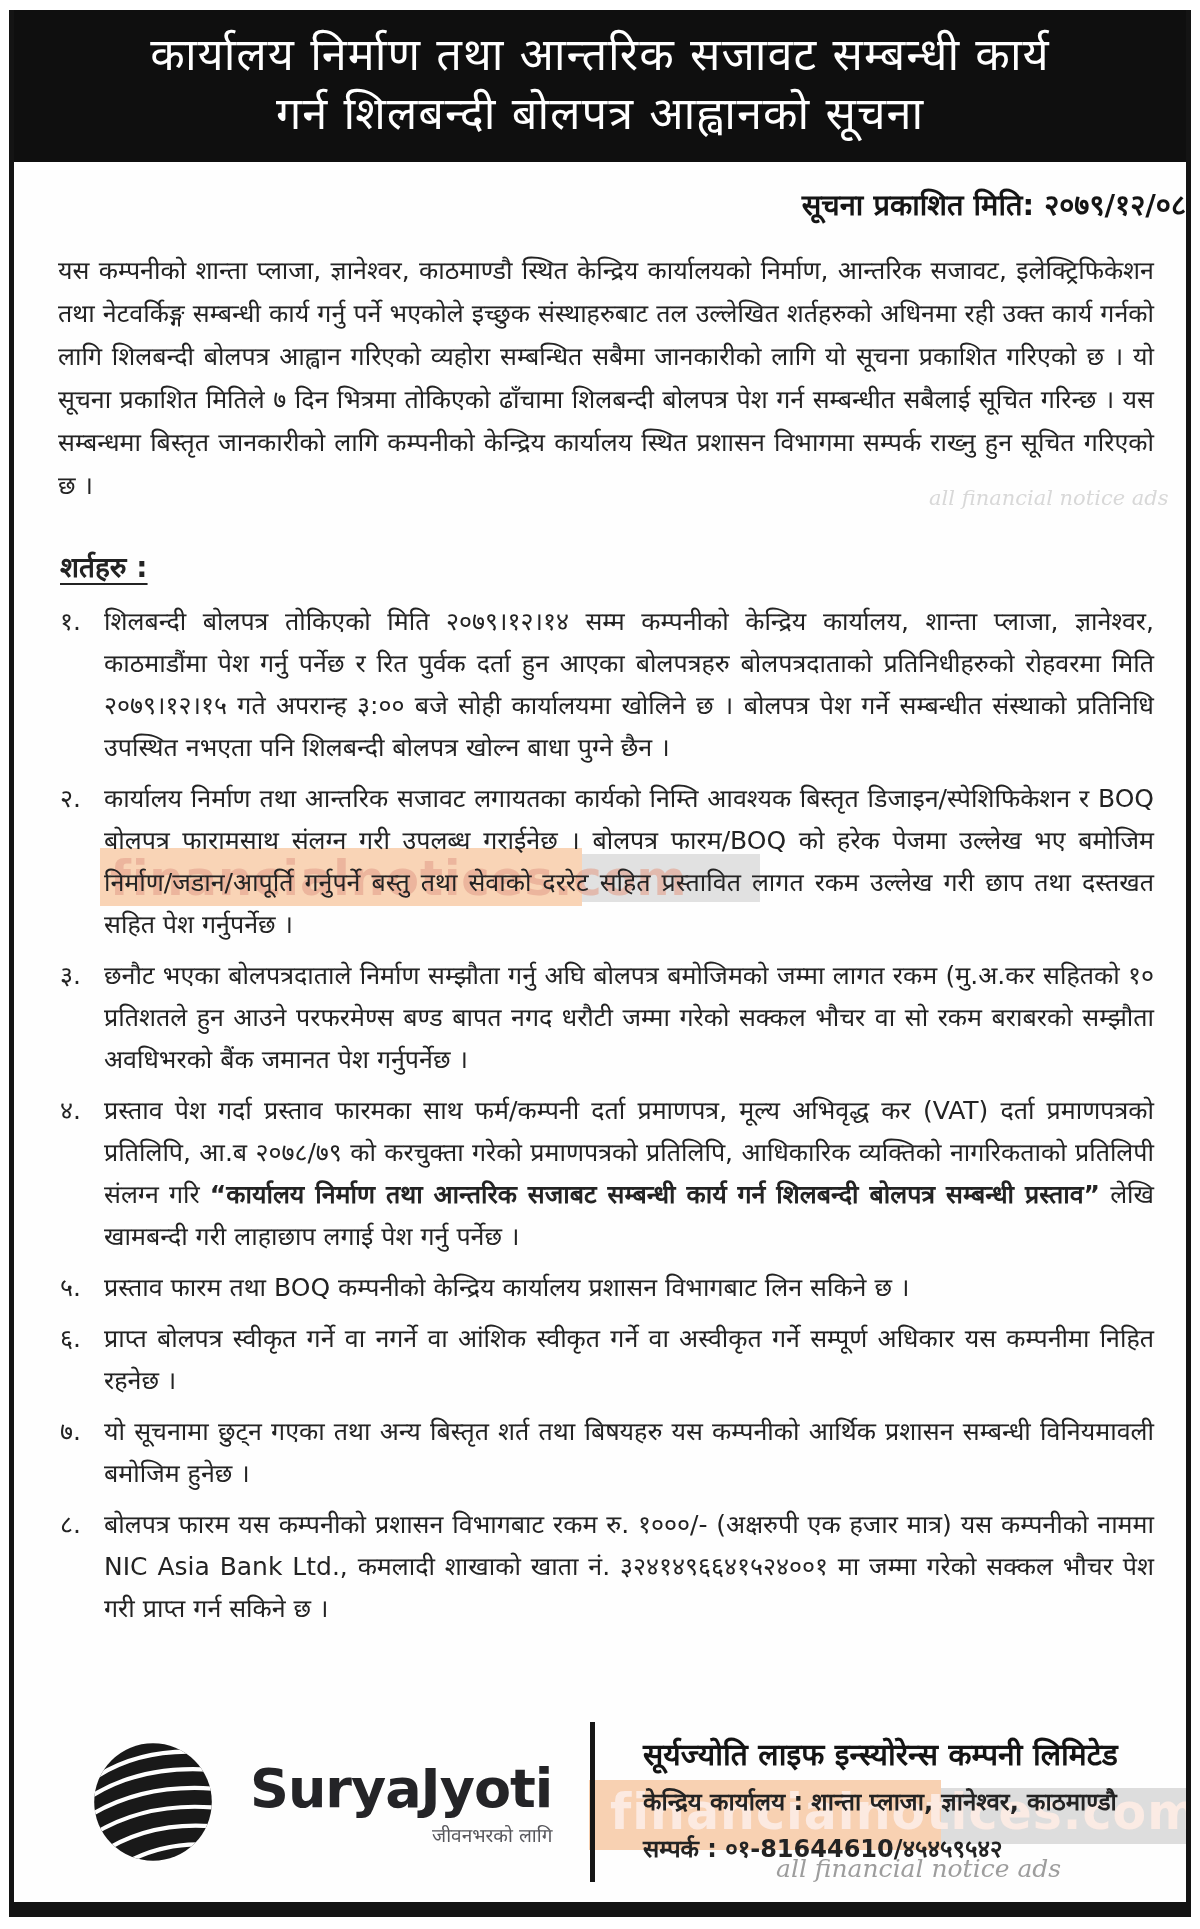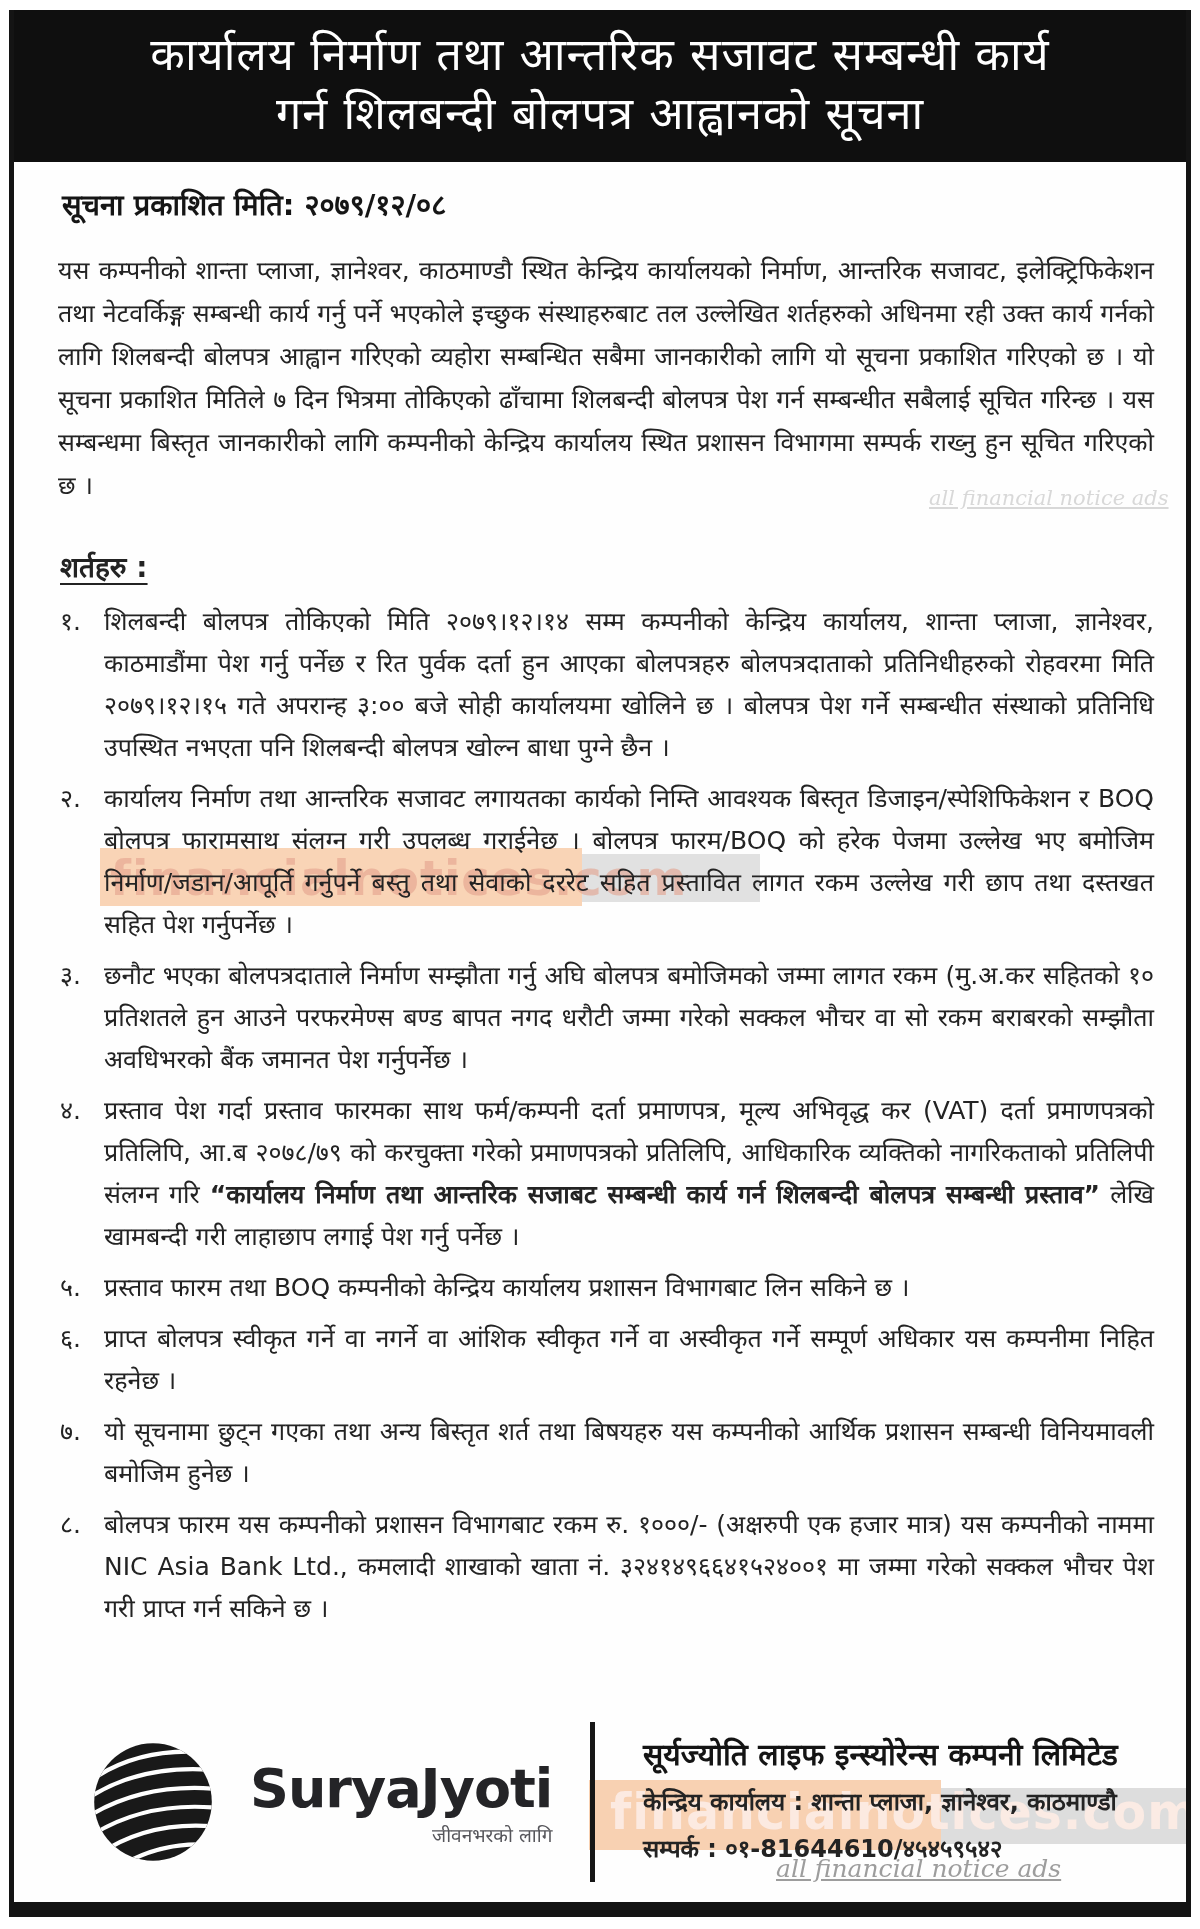--- a/index.html
+++ b/index.html
@@ -23,36 +23,36 @@
     color:rgba(226,160,140,.6); letter-spacing:1px; white-space:nowrap;
   }
   .wm-rect.orange-bot { left:575px; top:1770px; width:352px; height:70px; background:#f7c9a4; opacity:.85; }
   .wm-rect.gray-bot   { left:927px; top:1778px; width:250px; height:56px; background:#d9d9d9; opacity:.9; }
   .wm-text-bot {
     position:absolute; left:596px; top:1774px; font-size:49px; font-weight:bold;
     color:rgba(252,235,228,.95); letter-spacing:1px; white-space:nowrap;
   }
   .wm-cursive {
     position:absolute; font-family:"DejaVu Serif","Liberation Serif",serif;
-    font-style:italic; color:#9d9d9d; white-space:nowrap;text-decoration:underline;
+    font-style:italic; color:#9d9d9d; white-space:nowrap;
   }
   .wm-cursive.bot { left:762px; top:1844px; font-size:25px; }
   .wm-cursive.top { left:915px; top:476px; font-size:21px; color:#c9c9c9; opacity:.7; }
 
   
   .doc { position:relative; z-index:1; }
 
   .header-block {
     background:#0f0f0f; color:#ffffff; text-align:center;
     padding:15px 8px 18px;
   }
   .title-line { font-size:45px; font-weight:normal; line-height:1.32; letter-spacing:1px; }
 
   .date-line {
-    text-align:left; font-weight:bold; font-size:29px; color:#151515; margin-top:22px;padding-left:48px;
+    text-align:right; font-weight:bold; font-size:29px; color:#151515; margin-top:22px;padding-left:48px;
   }
 
   .content { padding:14px 32px 0 44px; color:#232323; }
   .intro { font-size:25px; line-height:43px; text-align:justify; margin-top:12px; }
 
   .terms-heading {
     font-size:28px; font-weight:bold; text-decoration:underline; text-underline-offset:6px;
     margin:40px 0 16px 2px;
   }
   ol.terms { list-style:none; }

